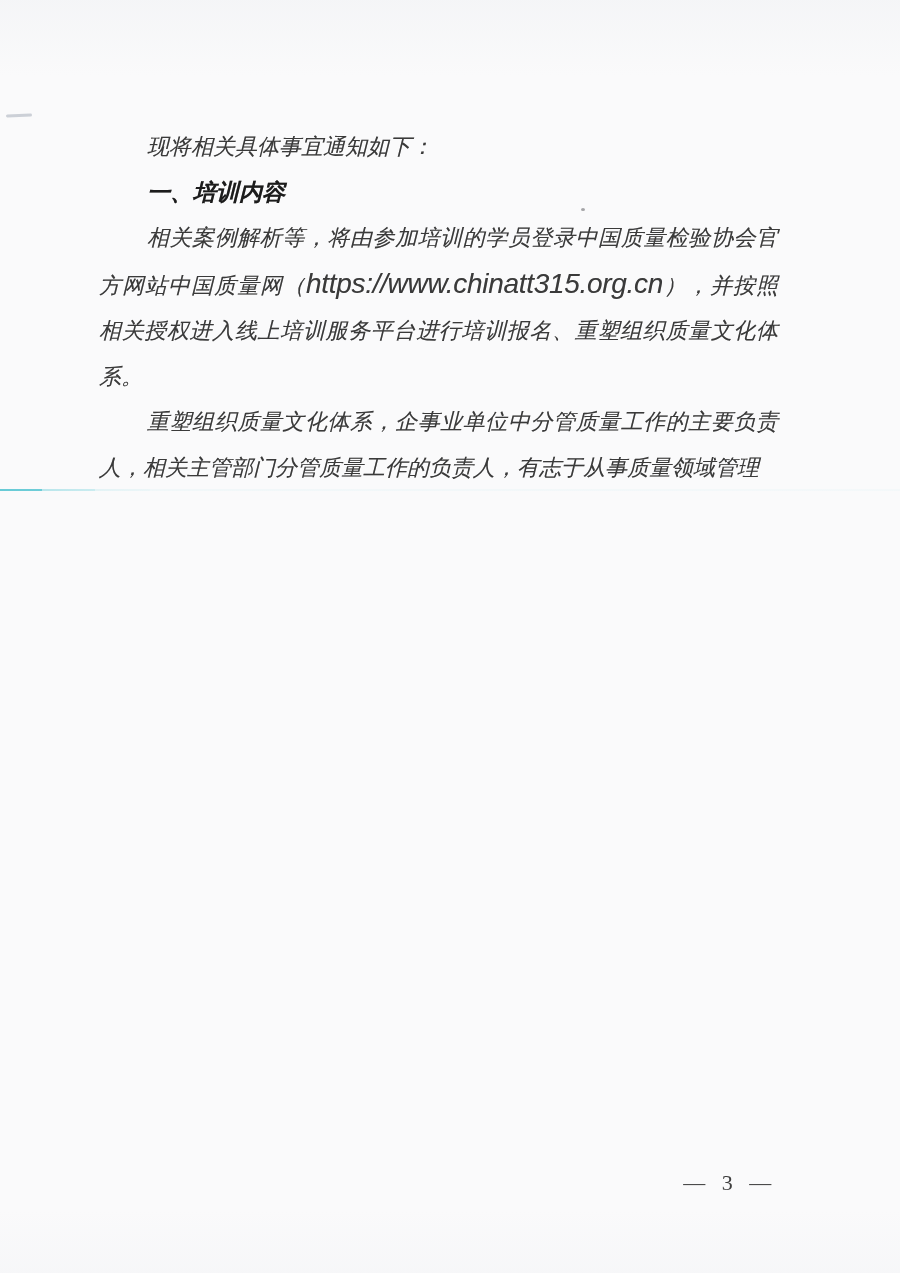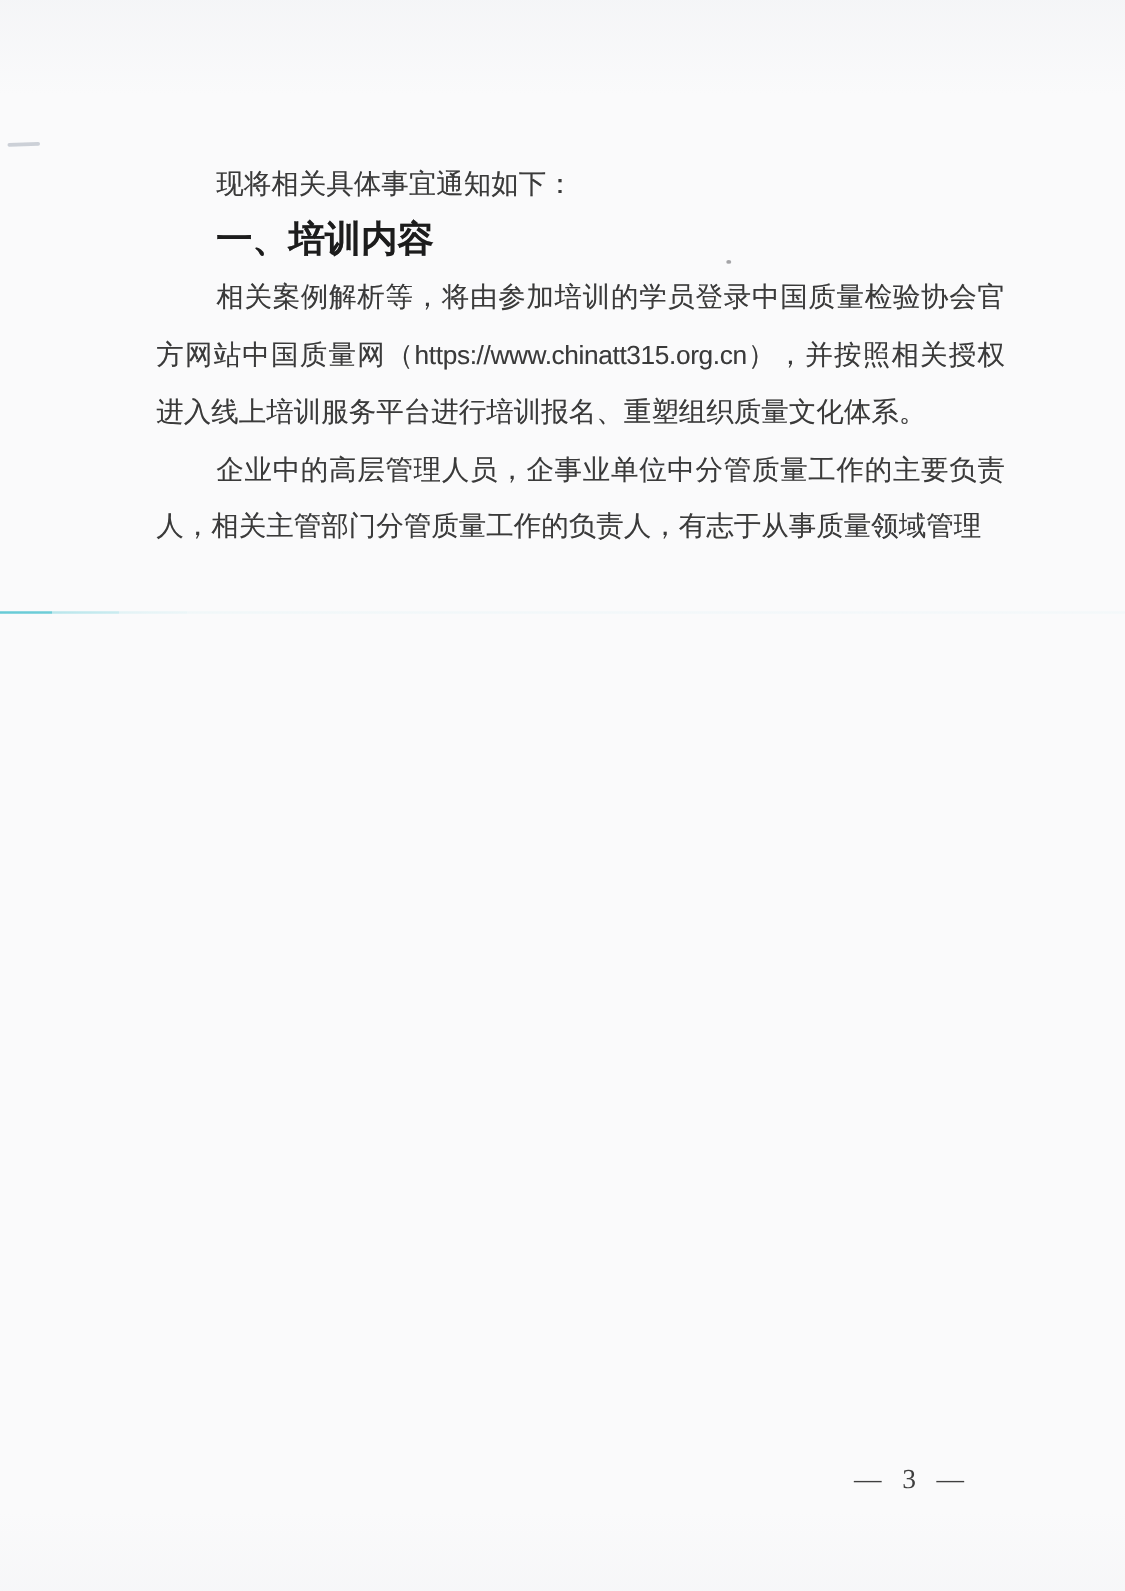--- a/index.html
+++ b/index.html
@@ -20,42 +20,43 @@
     content: "";
     position: absolute; inset: 0;
     background:
       linear-gradient(180deg, rgba(220,224,230,0.18) 0%, rgba(255,255,255,0) 6%),
       linear-gradient(0deg, rgba(225,228,233,0.14) 0%, rgba(255,255,255,0) 5%);
     pointer-events: none;
   }
 
   .text-block {
     position: absolute;
-    left: 125px; top: 124px;
+    left: 99px; top: 124px;
     width: 679px;
     font-size: 22px;
     line-height: 45.5px;
     color: #3a3a3a;
     text-align: justify;
     text-shadow: 0 0 0.5px rgba(70,70,70,0.35);
+    font-style: italic;
   }
   .intro, .para { text-indent: 48px; }
   .heading {
     font-family: "Liberation Sans", sans-serif;
     font-weight: bold;
-    font-size: 29px;
+    font-size: 23px;
     line-height: 45.5px;
     color: #1c1c1c;
     text-indent: 48px;
     text-align: left;
     text-shadow: 0 0 0.4px rgba(20,20,20,0.5);
   }
   .url {
     font-family: "Liberation Sans", sans-serif;
-    font-size: 21px;
+    font-size: 28px;
     letter-spacing: -0.3px;
     color: #3a3a3a;
   }
 
   .page-number {
     position: absolute;
     top: 1170px; left: 680px;
     width: 95px;
     font-size: 22px;
     color: #3f3f3f;
@@ -109,19 +110,19 @@
     <p class="intro">现将相关具体事宜通知如下：</p>
 
     <h2 class="heading">一、培训内容</h2>
 
 
 
 
     <p class="para"><span>相关案例解析等，将由参加培训的学员登录中国质量检验协会官方网站中国质量网（</span><span class="url">https://www.chinatt315.org.cn</span><span>），并按照相关授权进入线上培训服务平台进行培训报名、重塑组织质量文化体系。</span></p>
 
 
-    <p class="para">企业中的高层管理人员，企事业单位中分管质量工作的主要负责人，相关主管部门分管质量工作的负责人，有志于从事质量领域管理</p>
+    <p class="para">重塑组织质量文化体系，企事业单位中分管质量工作的主要负责人，相关主管部门分管质量工作的负责人，有志于从事质量领域管理</p>
 
   </div>
 
   <div class="page-number">— 3 —</div>
 
 </div>
 
 </body></html>

